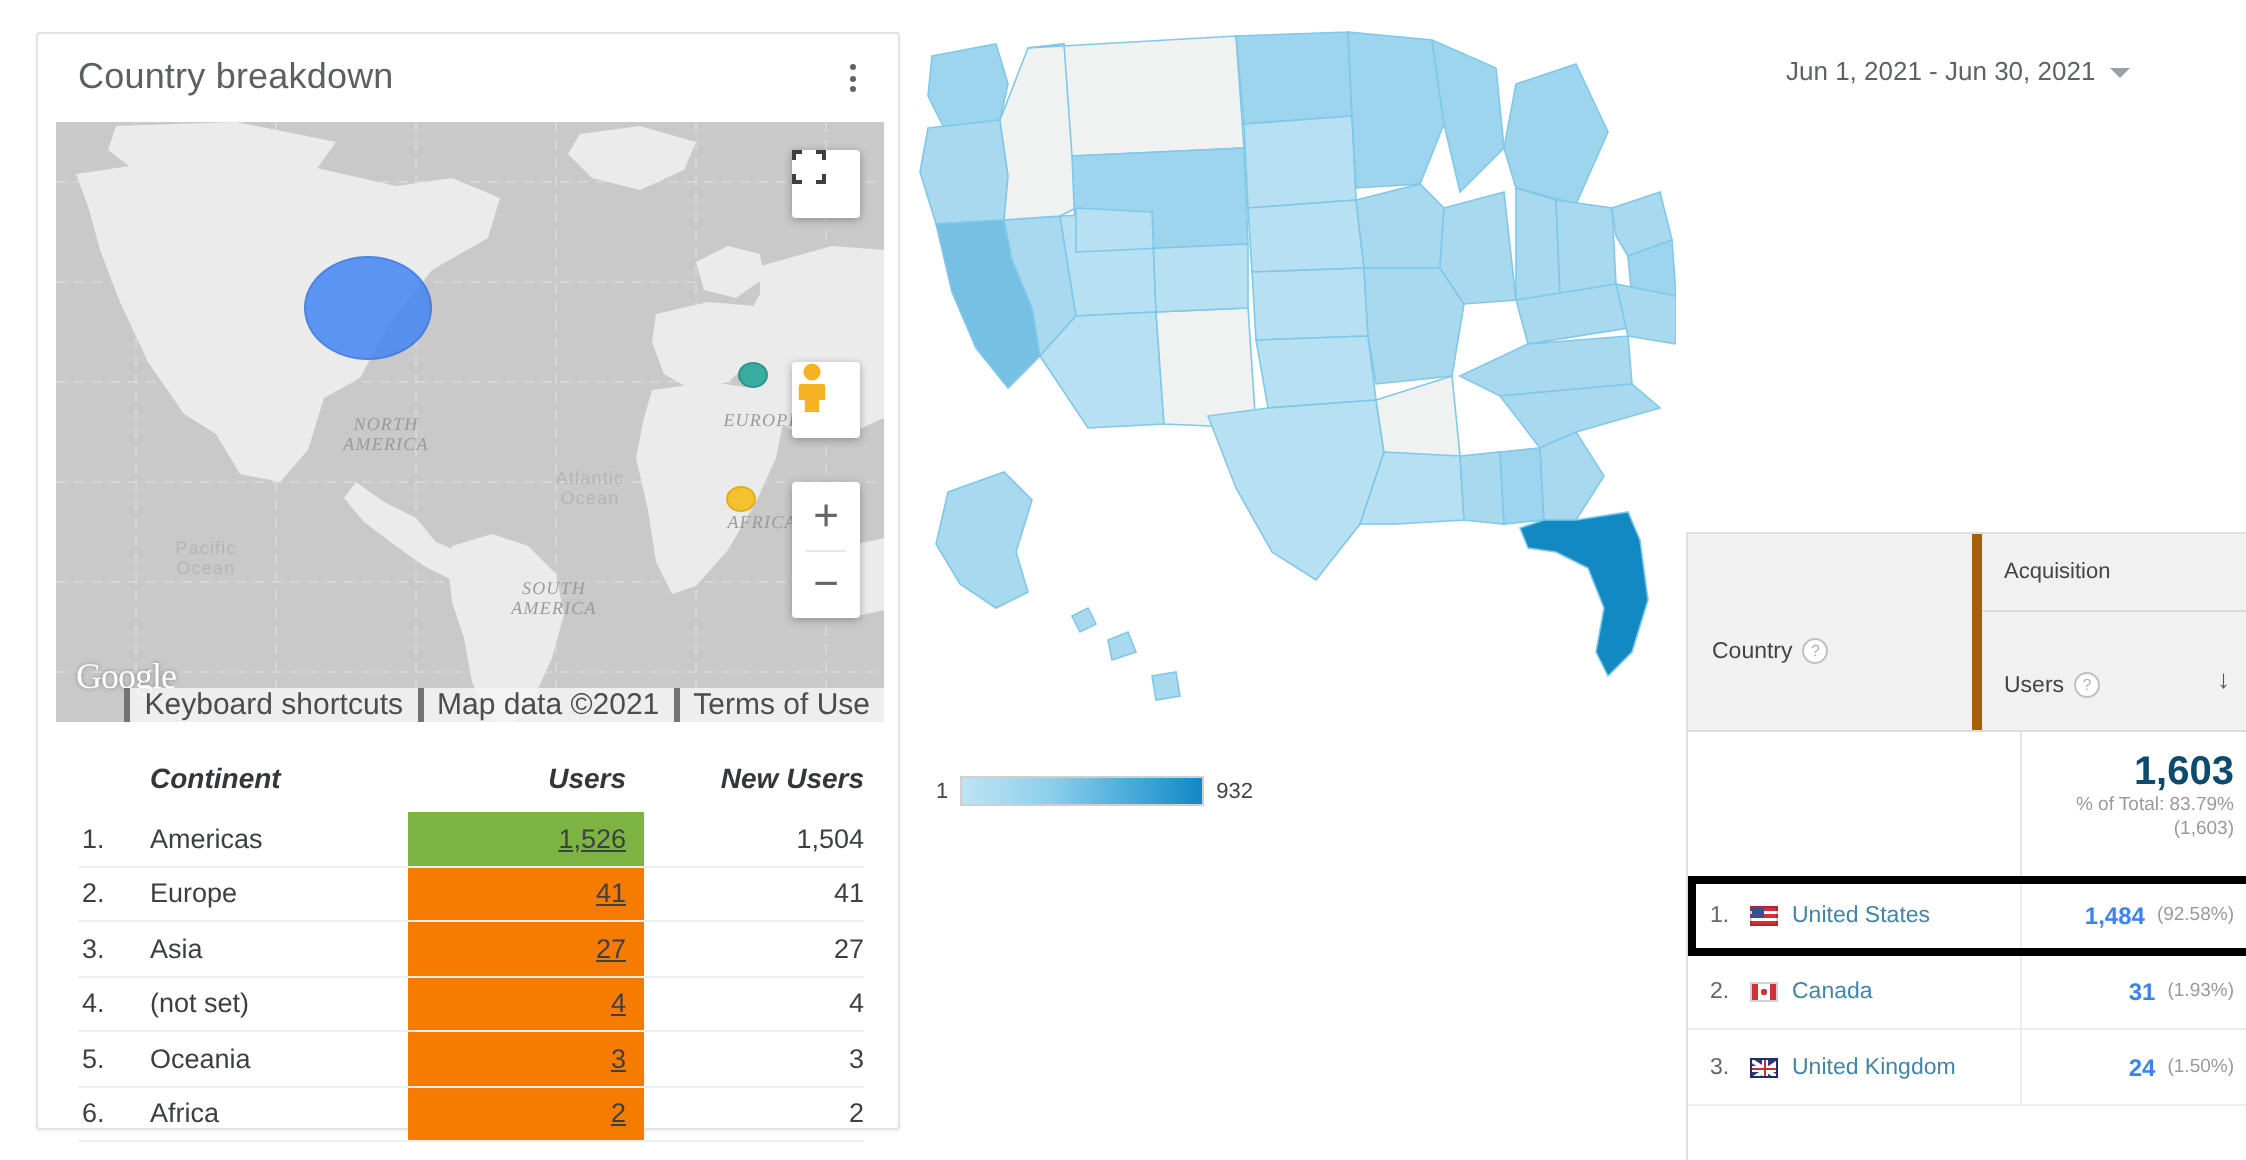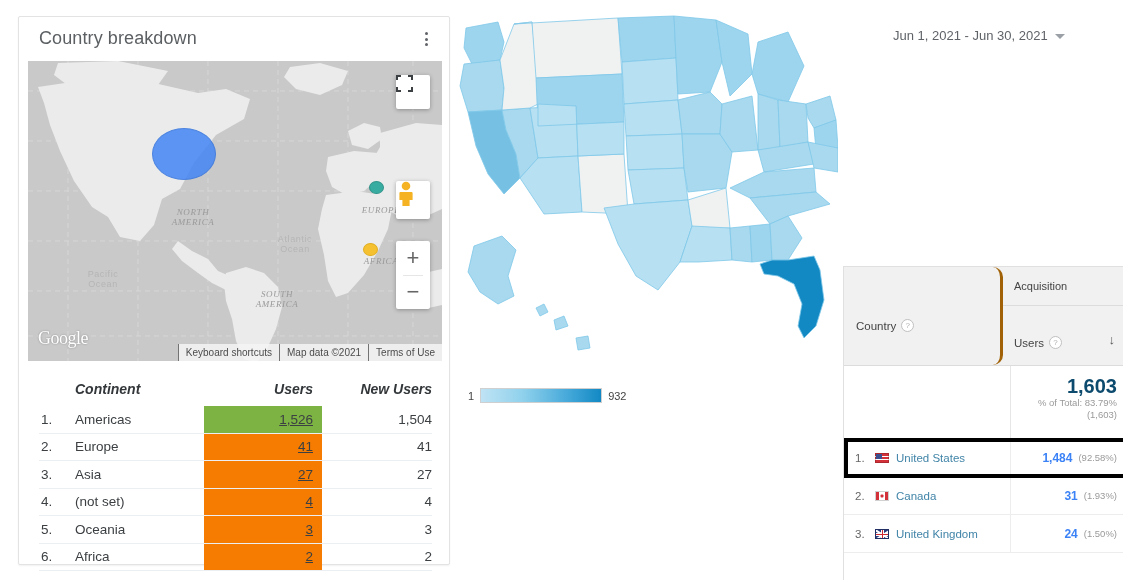--- a/index.html
+++ b/index.html
@@ -67,22 +67,22 @@
     width:100%;height:34px;display:flex;align-items:center;justify-content:center;
     font-size:22px;color:#666;font-weight:400;
   }
   #gmap-zoom .zdiv{position:absolute;left:7px;right:7px;top:34px;height:1px;background:#e6e6e6;}
 
   #gmap-attrib{
     position:absolute;left:0;right:0;bottom:0;height:17px;
     display:flex;justify-content:flex-end;align-items:stretch;
   }
   #gmap-attrib .att{
-    background:rgba(245,245,245,.85);color:#4c4c4c;font-size:10px;
-    padding:0 7px;display:flex;align-items:center;border-left:1px solid #737373;
+    background:rgba(245,245,245,.85);color:#4c4c4c;font-size:15px;
+    padding:0 7px;display:flex;align-items:center;border-left:3px solid #737373;
     white-space:nowrap;
   }
   #google-logo{
     position:absolute;left:10px;bottom:14px;
     font-family:"Liberation Serif",serif;font-size:18px;font-weight:400;
     letter-spacing:-.5px;line-height:1;
     text-shadow:0 0 2px rgba(0,0,0,.35);
   }
   #google-logo span{color:#fff;}
 
@@ -135,21 +135,21 @@
   #acq-table{
     position:absolute;left:843px;top:266px;width:288px;height:314px;
     font-size:11.5px;color:#444;background:#fff;
     border-top:1px solid #e0e0e0;border-left:1px solid #e0e0e0;
     box-sizing:border-box;overflow:hidden;
   }
   .acq-head{
     display:flex;height:98px;background:#f1f1f1;border-bottom:1px solid #dcdcdc;
   }
   .acq-head-dim{
-    width:159px;position:relative;border-right:3px solid #a16207;box-sizing:border-box;border-radius:10px;
+    width:147px;position:relative;border-right:5px solid #a16207;box-sizing:border-box;
   }
   .acq-head-dim .lbl{position:absolute;left:12px;top:52px;display:flex;align-items:center;gap:5px;}
   .acq-head-met{flex:1;position:relative;box-sizing:border-box;}
   .acq-head-met .grp{position:absolute;left:11px;top:13px;font-size:11px;color:#444;}
   .acq-head-met .grpline{position:absolute;left:0;right:0;top:38px;height:1px;background:#dcdcdc;}
   .acq-head-met .met{position:absolute;left:11px;top:69px;display:flex;align-items:center;gap:5px;}
   .acq-head-met .sortarrow{position:absolute;right:16px;top:66px;color:#555;font-size:13px;line-height:1;}
   .qmark{
     display:inline-flex;align-items:center;justify-content:center;
     width:11px;height:11px;border-radius:50%;border:1px solid #c0c0c0;

